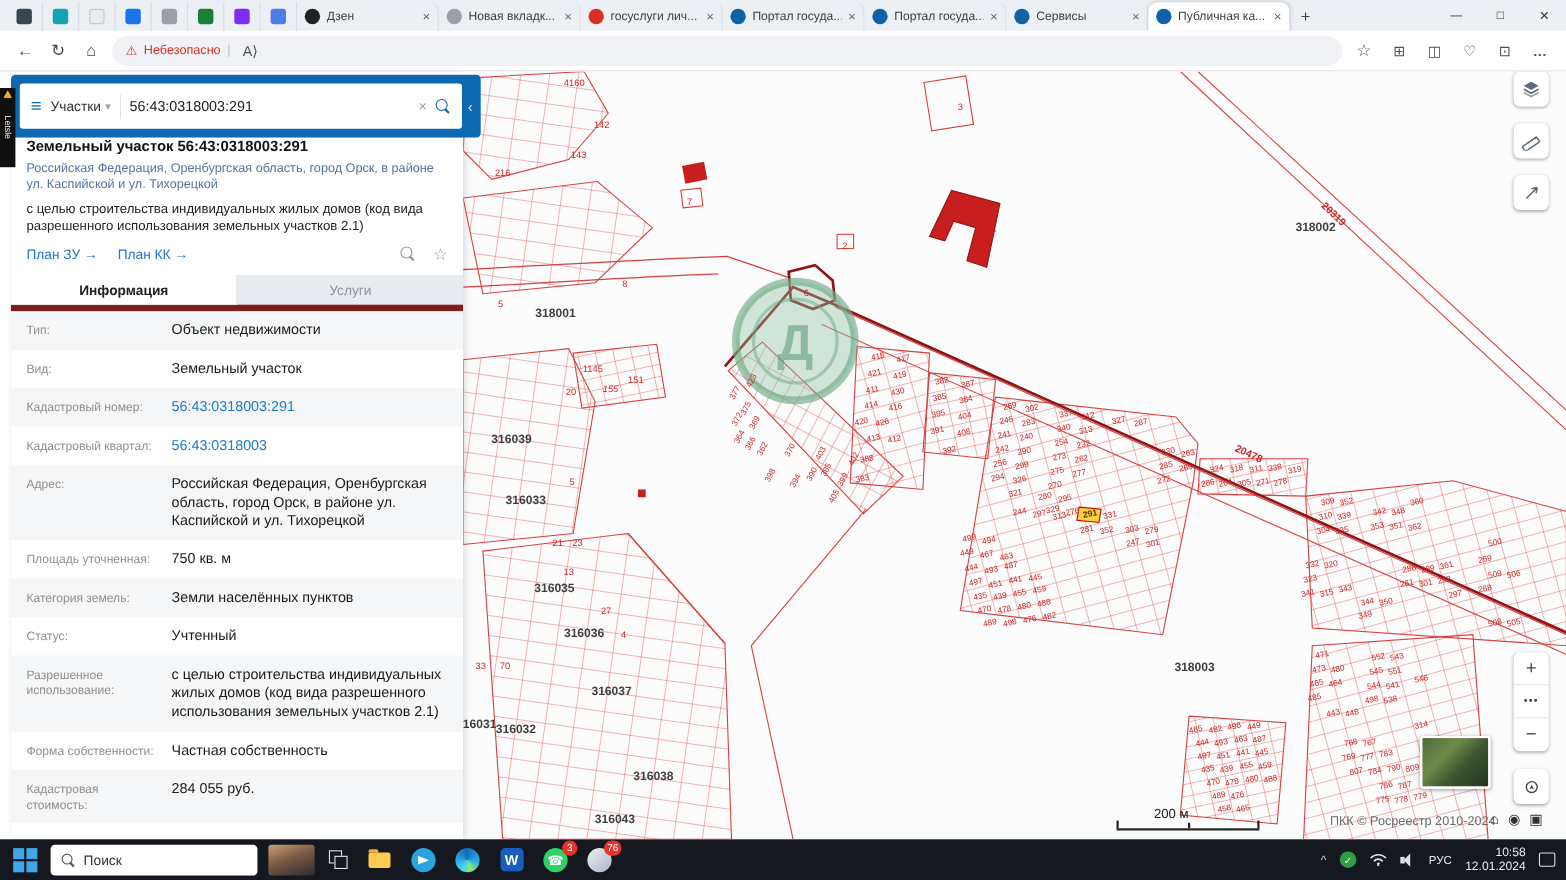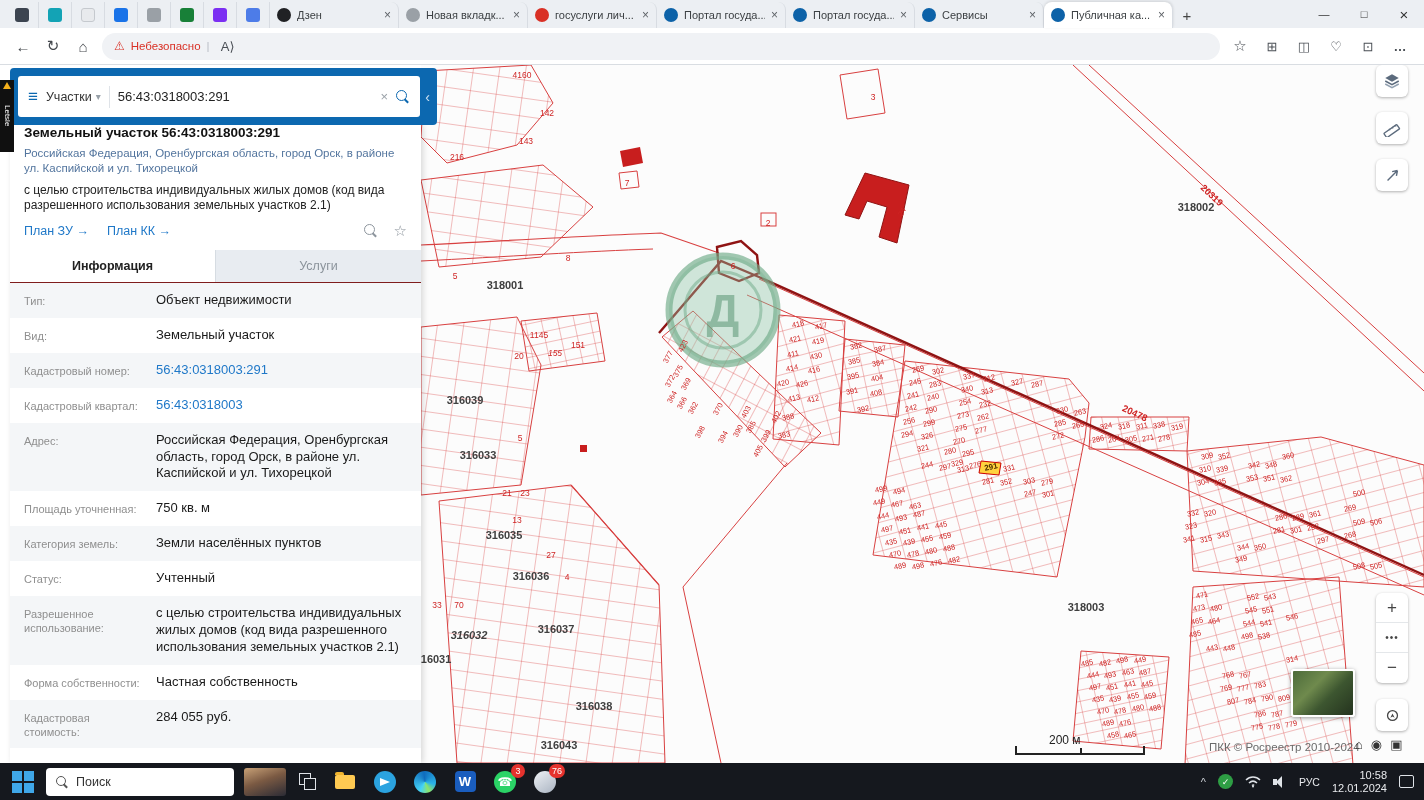--- a/index.html
+++ b/index.html
@@ -43,21 +43,21 @@
 .collapseflap{width:15px;height:41px;display:flex;align-items:center;justify-content:center;color:#cfe2f2;font-size:14px}
 .infopanel{position:absolute;left:10px;top:125px;width:411px;height:638px;background:#fff;z-index:5;box-shadow:2px 0 6px rgba(0,0,0,.15);overflow:hidden}
 .infohead{padding:0 14px 6px 14px}
 .ptitle{font-size:13.5px;font-weight:bold;color:#111;margin-bottom:6px}
 .paddr{font-size:11.5px;color:#53759e;line-height:1.3;margin-bottom:7px}
 .ppurp{font-size:12px;color:#222;line-height:1.3;margin-bottom:8px}
 .plinks{display:flex;align-items:center;gap:18px}
 .plink{color:#1f78c8;font-size:12.5px;text-decoration:none}
 .plinkicons{margin-left:auto;display:flex;align-items:center;gap:16px;color:#8d959d}
 .staricon{font-size:15px;color:#8d959d}
-.ptabs{display:flex;height:33px;background:#e8ecf1;border-bottom:1px solid #7f1d1d;margin-top:4px}
+.ptabs{display:flex;height:33px;background:#e8ecf1;border-bottom:6px solid #7f1d1d;margin-top:4px}
 .ptab{flex:1;display:flex;align-items:center;justify-content:center;font-size:12.5px;color:#8b939b}
 .ptab.active{background:#fff;color:#222;font-weight:bold;border-right:1px solid #d6dce2}
 .irow{display:flex;padding:9px 0;align-items:flex-start}
 .irow:nth-child(odd){background:#f4f6f8}
 .ilab{width:146px;flex:none;padding-left:14px;padding-right:8px;font-size:11px;color:#8f8f8f;line-height:1.3;padding-top:2px}
 .ival{flex:1;padding-right:12px;font-size:13px;color:#1a1a1a;line-height:1.3}
 .ival.link{color:#1f78c8}
 
 .map{position:absolute;left:421px;top:65px;width:1003px;height:698px;background:#fcfcfc;z-index:1;overflow:hidden}
 .maplabels{position:absolute;left:0;top:0;width:1003px;height:698px;pointer-events:none}
@@ -266,21 +266,21 @@
 
   <div class="maplabels">
       <span class="mq" style="left: 84px; top: 220px;">318001</span>
       <span class="mq" style="left: 775px; top: 142px;">318002</span>
       <span class="mq" style="left: 665px; top: 542px;">318003</span>
       <span class="mq" style="left: 44px; top: 335px;">316039</span>
       <span class="mq" style="left: 57px; top: 390px;">316033</span>
       <span class="mq" style="left: 83px; top: 470px;">316035</span>
       <span class="mq" style="left: 110px; top: 511px;">316036</span>
       <span class="mq" style="left: 135px; top: 564px;">316037</span>
-      <span class="mq" style="left: 48px; top: 570px; font-style: italic;">316032</span>
+      <span class="mq" style="left: 48px; top: 598px;">316032</span>
       <span class="mq" style="left: 12px; top: 594px;">316031</span>
       <span class="mq" style="left: 173px; top: 641px;">316038</span>
       <span class="mq" style="left: 138px; top: 680px;">316043</span>
       <span class="mpf" style="left: 101px; top: 10px;">4160</span>
       <span class="mpf" style="left: 452px; top: 32px;">3</span>
       <span class="mpf" style="left: 126px; top: 48px;">142</span>
       <span class="mpf" style="left: 105px; top: 76px;">143</span>
       <span class="mpf" style="left: 36px; top: 92px;">216</span>
       <span class="mpf" style="left: 206px; top: 118px;">7</span>
       <span class="mpf" style="left: 347px; top: 158px;">2</span>

